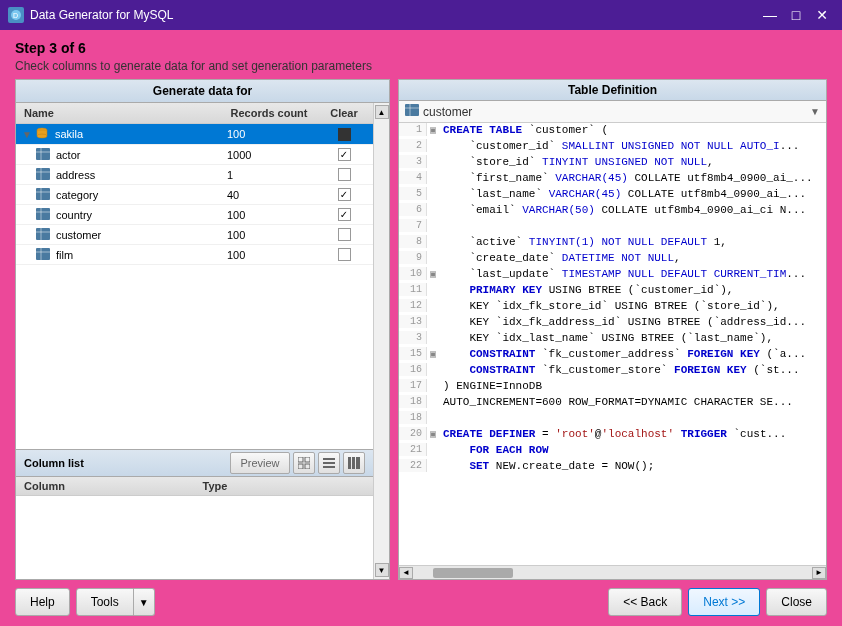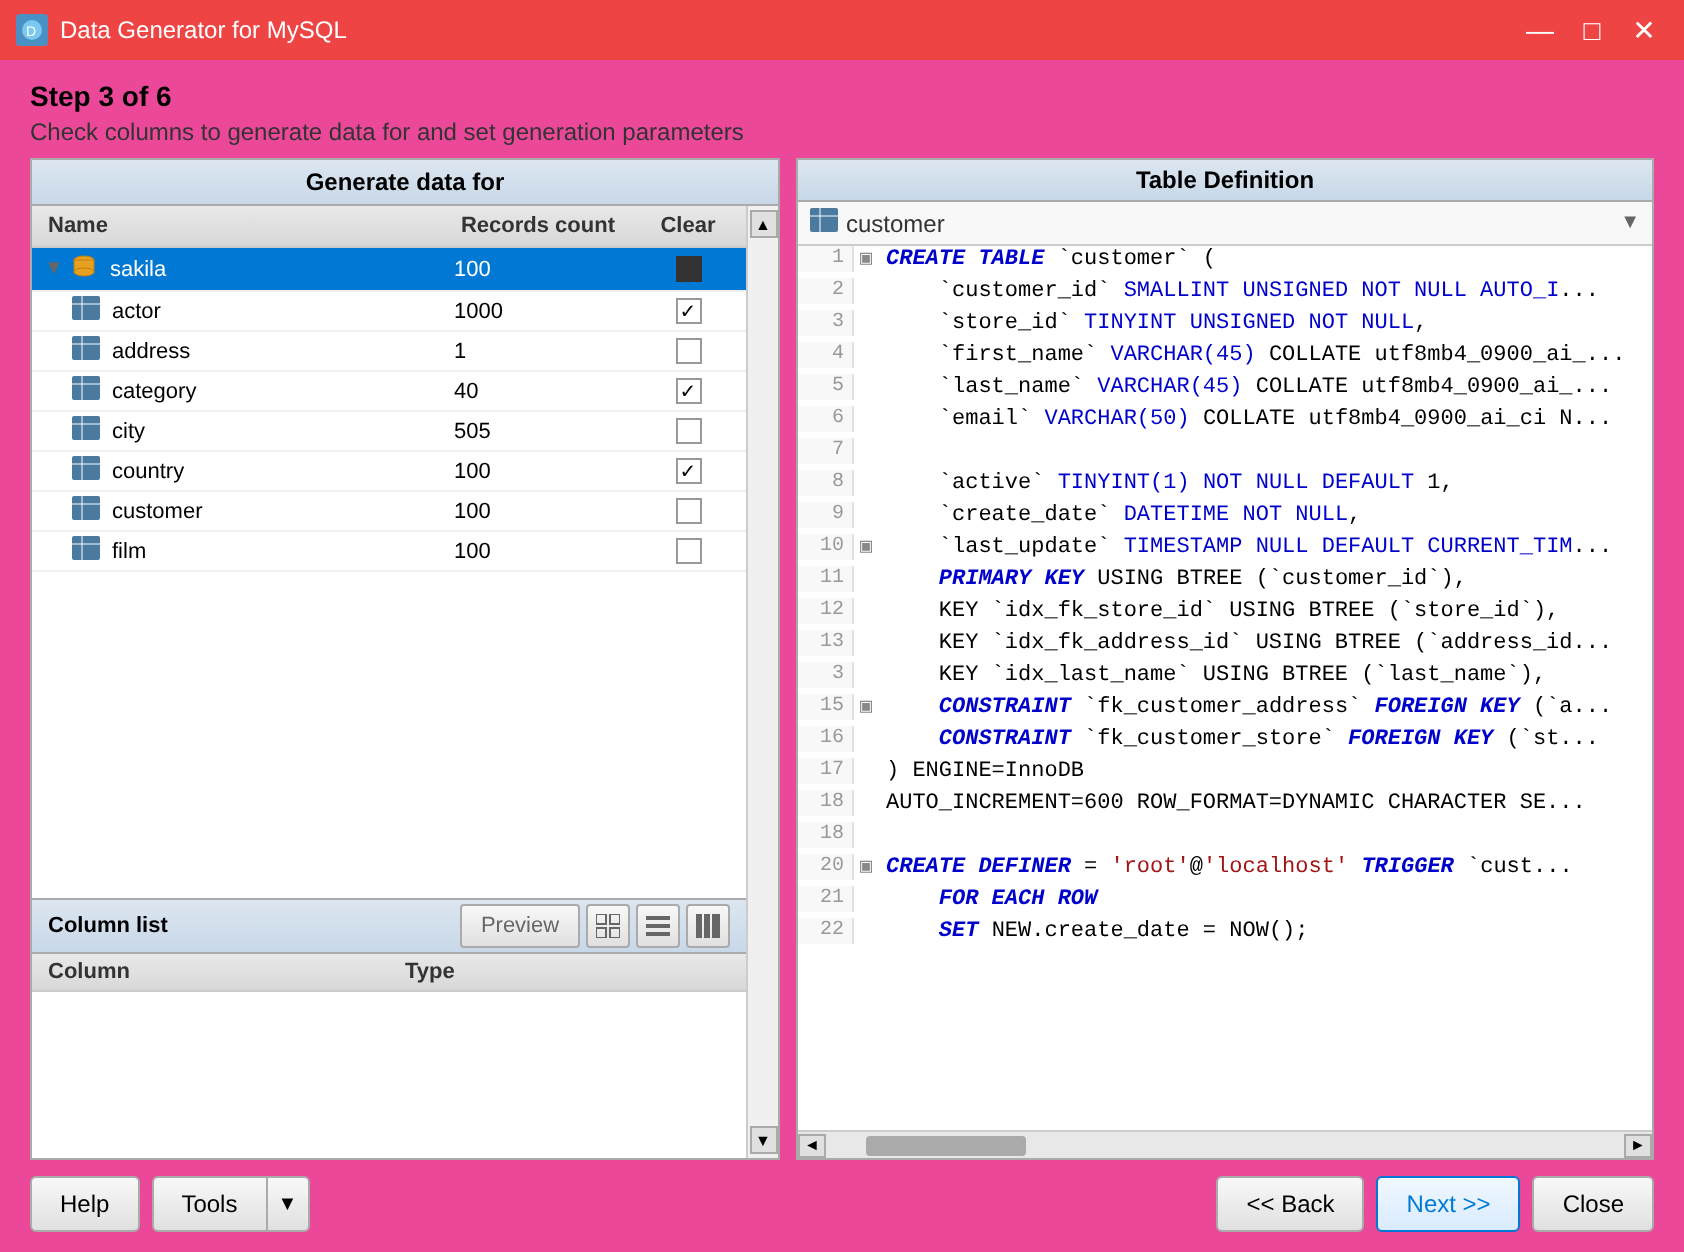--- a/index.html
+++ b/index.html
@@ -1,19 +1,19 @@
 <!DOCTYPE html>
 <html><head>
   <meta charset="utf-8">
   <style>
     * { box-sizing: border-box; margin: 0; padding: 0; }
     body { font-family: 'Segoe UI', Tahoma, sans-serif; font-size: 12px; background: #f0f0f0; width: 842px; height: 626px; overflow: hidden; }
     
     .title-bar {
-      background: #ef4444;
+      background: #4c1d95;
       color: white;
       height: 30px;
       display: flex;
       align-items: center;
       padding: 0 8px;
       justify-content: space-between;
     }
     .title-bar-left { display: flex; align-items: center; gap: 6px; }
     .title-bar-icon { width: 16px; height: 16px; background: #4a90c4; border-radius: 2px; display: flex; align-items: center; justify-content: center; font-size: 9px; color: white; }
     .title-bar-title { font-size: 12px; }
@@ -185,21 +185,21 @@
       padding: 1px 0;
     }
 
     .line-content {
       padding: 1px 4px;
       white-space: pre;
       color: #000;
       font-size: 11px;
     }
 
-    .kw { color: #0000cc; font-weight: bold; font-style: italic; }
+    .kw { color: #0000cc; font-weight: bold; }
     .type-kw { color: #0000cc; }
     .str { color: #a31515; }
 
     .scrollbar-h {
       height: 14px;
       background: #e8e8e8;
       border-top: 1px solid #ccc;
       display: flex;
       align-items: center;
     }
@@ -356,38 +356,20 @@
                 <span>category</span>
               </div>
               <div class="tree-cell value">
                   <span>40</span>
                 </div>
               <div class="checkbox-cell">
                 <div class="checkbox checked"></div>
               </div>
             </div>
 
-            <div class="tree-row normal">
-              <div class="tree-cell" style="padding-left:16px;">
-                <span style="margin-right:3px;">
-                  <svg width="14" height="12" viewBox="0 0 14 12">
-                      <rect x="0" y="0" width="14" height="12" fill="#4a7aa0" rx="1"></rect>
-                      <line x1="0" y1="4" x2="14" y2="4" stroke="white" stroke-width="0.5"></line>
-                      <line x1="5" y1="0" x2="5" y2="12" stroke="white" stroke-width="0.5"></line>
-                    </svg>
-                </span>
-                <span>city</span>
-              </div>
-              <div class="tree-cell value">
-                  <span>505</span>
-                </div>
-              <div class="checkbox-cell">
-                <div class="checkbox"></div>
-              </div>
-            </div>
 
             <div class="tree-row normal">
               <div class="tree-cell" style="padding-left:16px;">
                 <span style="margin-right:3px;">
                   <svg width="14" height="12" viewBox="0 0 14 12">
                       <rect x="0" y="0" width="14" height="12" fill="#4a7aa0" rx="1"></rect>
                       <line x1="0" y1="4" x2="14" y2="4" stroke="white" stroke-width="0.5"></line>
                       <line x1="5" y1="0" x2="5" y2="12" stroke="white" stroke-width="0.5"></line>
                     </svg>
                 </span>

